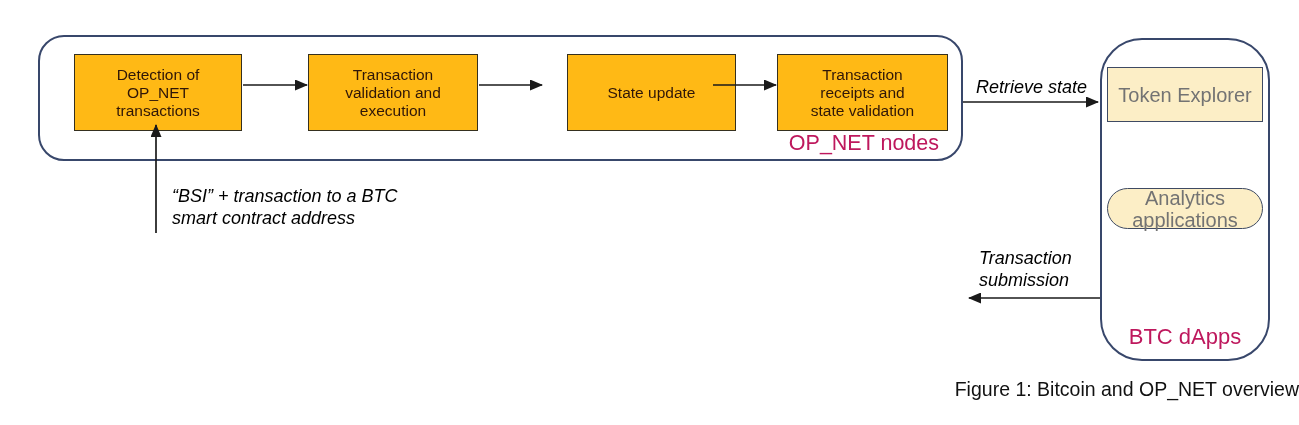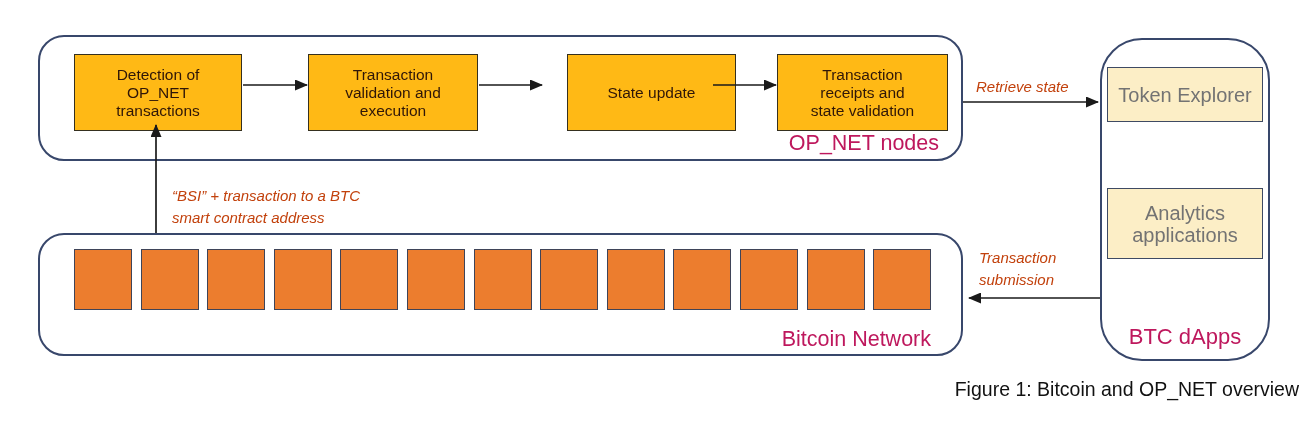--- a/index.html
+++ b/index.html
@@ -66,29 +66,29 @@
     background:var(--cream,#fceec6);
     border:1.6px solid var(--cream_border,#3e4a63);
     box-sizing:border-box;
     display:flex;align-items:center;justify-content:center;
     text-align:center;
     font-size:20px;line-height:22px;color:#737373;
     white-space:pre-line;
   }
   .dapp1{top:27px;height:55px;}
   .dapp2{top:88px;height:54px;}
-  .dapp3{top:148px;height:71px;}
+  .dapp3{top:148px;height:41px;border-radius:24px;}
   .dapp4{top:213px;height:55px;}
 
   
   .annot{
     position:absolute;
     font-style:italic;
-    font-size:15px;line-height:22px;
-    color:#c2410c;
+    font-size:18px;line-height:22px;
+    color:#000000;
     white-space:pre-line;
   }
   .retrieve{left:976px;top:76px;}
   .submit{left:979px;top:247px;}
   .bsi{left:172px;top:185px;}
 
   .caption{
     position:absolute;left:0;right:0;top:378px;
     text-align:right;
     font-size:19.5px;color:#111111;
@@ -112,38 +112,20 @@
     <div class="step-box step2">Transaction
 validation and
 execution</div>
     <div class="step-box step3">State update</div>
     <div class="step-box step4">Transaction
 receipts and
 state validation</div>
     <div class="container-label op-label">OP_NET nodes</div>
   </div>
 
-  <div class="container bitcoin">
-    <div class="blocks">
-        <div class="block"></div>
-        <div class="block"></div>
-        <div class="block"></div>
-        <div class="block"></div>
-        <div class="block"></div>
-        <div class="block"></div>
-        <div class="block"></div>
-        <div class="block"></div>
-        <div class="block"></div>
-        <div class="block"></div>
-        <div class="block"></div>
-        <div class="block"></div>
-        <div class="block"></div>
-      </div>
-    <div class="container-label btc-label">Bitcoin Network</div>
-  </div>
 
   <div class="container dapps">
     <div class="dapp-box dapp1">Token Explorer</div>
     <div class="dapp-box dapp3">Analytics
 applications</div>
     <div class="container-label dapps-label">BTC dApps</div>
   </div>
 
   <div class="annot retrieve">Retrieve state</div>
   <div class="annot submit">Transaction

